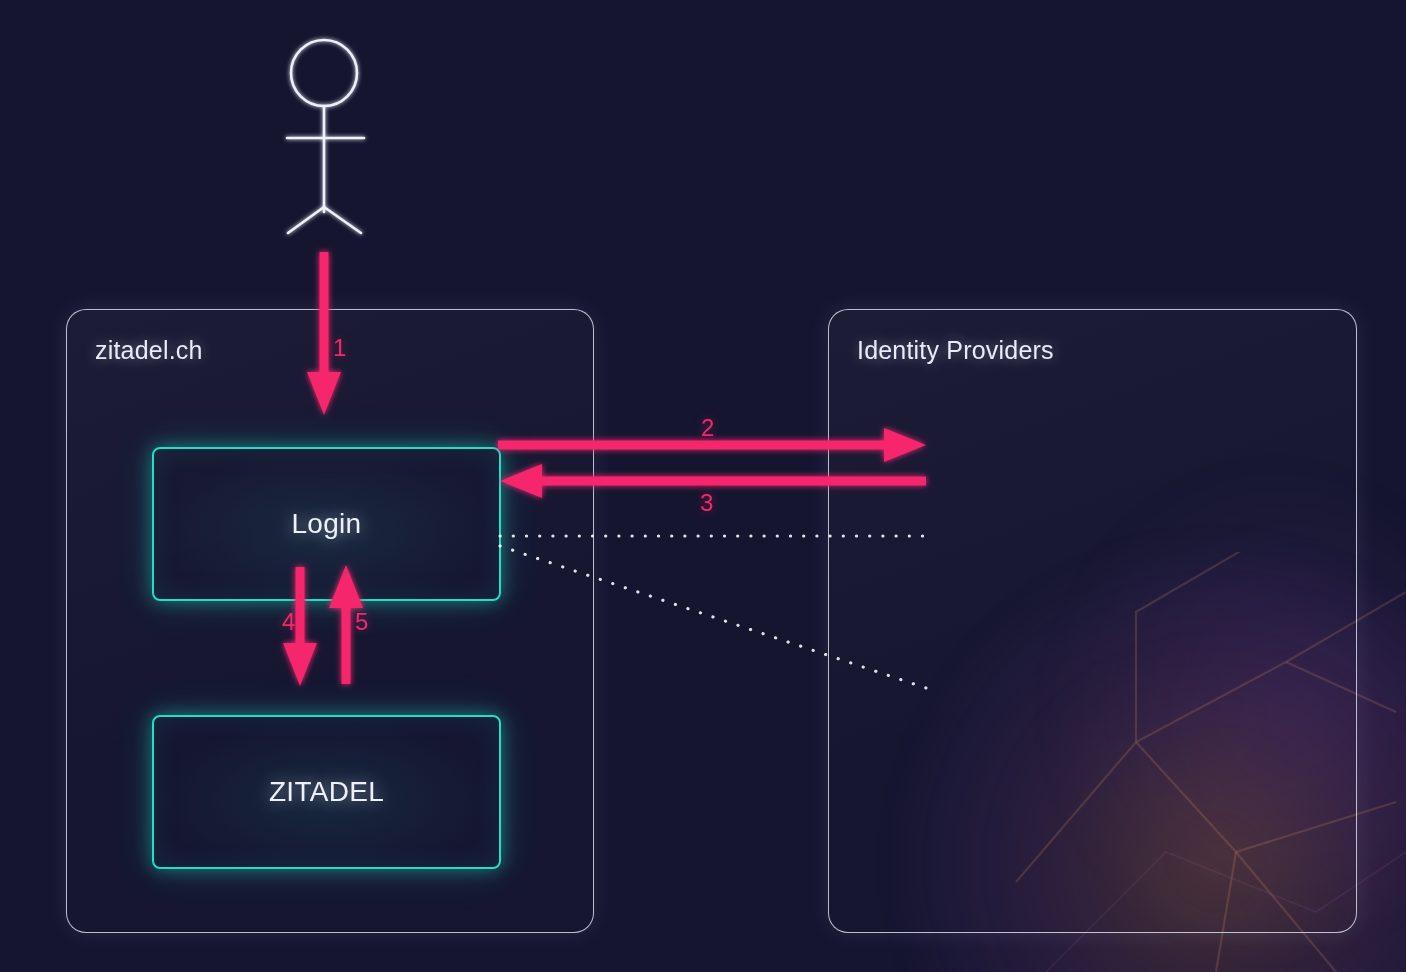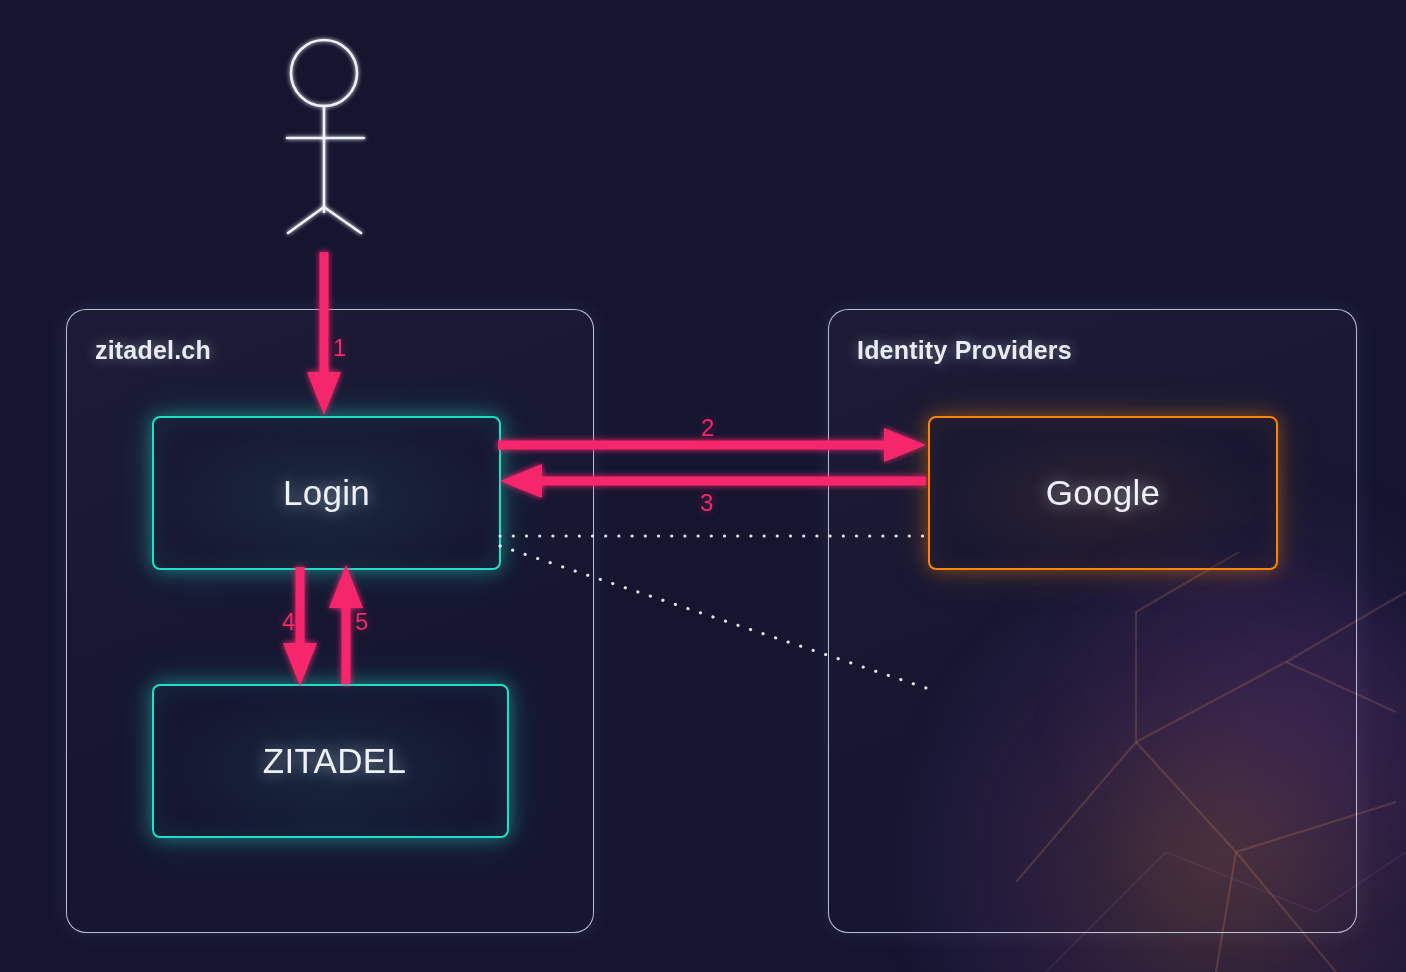--- a/index.html
+++ b/index.html
@@ -69,37 +69,38 @@
     background: linear-gradient(160deg, rgba(255,255,255,0.030), rgba(255,255,255,0.006) 60%);
     box-shadow: 0 0 22px rgba(200,210,255,0.10),
                 inset 0 0 40px rgba(255,255,255,0.012);
   }
   .zone-title {
     position: absolute;
     top: 26px;
     left: 28px;
     color: #e9ecf7;
     font-size: 25px;
-    font-weight: 700;
+    font-weight: 400;
     letter-spacing: 0.2px;
     text-shadow: 0 0 14px rgba(230,236,255,0.45);
     white-space: nowrap;
   }
 
   
   .node {
     position: absolute;
     border-radius: 8px;
     display: flex;
     align-items: center;
     justify-content: center;
     color: #eef1fa;
-    font-size: 35px;
+    font-size: 28px;
     font-weight: 300;
     letter-spacing: 0.3px;
+    margin-top: 31px;
   }
   .node span {
     text-shadow: 0 0 16px rgba(235,240,255,0.55);
   }
   .node-cyan {
     border: 2.4px solid #21dfc6;
     background: radial-gradient(ellipse at 50% 55%, rgba(33,223,198,0.085) 0%, rgba(20,22,52,0.22) 70%);
     box-shadow: 0 0 18px rgba(33,223,198,0.45),
                 0 0 42px rgba(33,223,198,0.18),
                 inset 0 0 28px rgba(33,223,198,0.10);
@@ -158,27 +159,24 @@
   </div>
 
   <div class="zone" style="left:828px; top:309px; width:527px; height:622px;">
     <div class="zone-title">Identity Providers</div>
   </div>
 
   <div class="node node-cyan" style="left:152px; top:416px; width:345px; height:150px;">
     <span>Login</span>
   </div>
 
-  <div class="node node-cyan" style="left:152px; top:684px; width:345px; height:150px;padding-left:8px;">
+  <div class="node node-cyan" style="left:152px; top:684px; width:345px; height:150px;">
     <span>ZITADEL</span>
   </div>
 
-  <div class="node node-orange" style="left:928px; top:416px; width:346px; height:150px;">
-    <span>Google</span>
-  </div>
 
 
   <svg class="overlay" viewBox="0 0 1406 972">
     <defs>
       <filter id="pinkGlow" x="-60%" y="-60%" width="220%" height="220%">
         <feGaussianBlur stdDeviation="3.2" result="b"></feGaussianBlur>
         <feMerge>
             <feMergeNode in="b"></feMergeNode>
             <feMergeNode in="SourceGraphic"></feMergeNode>
           </feMerge>

